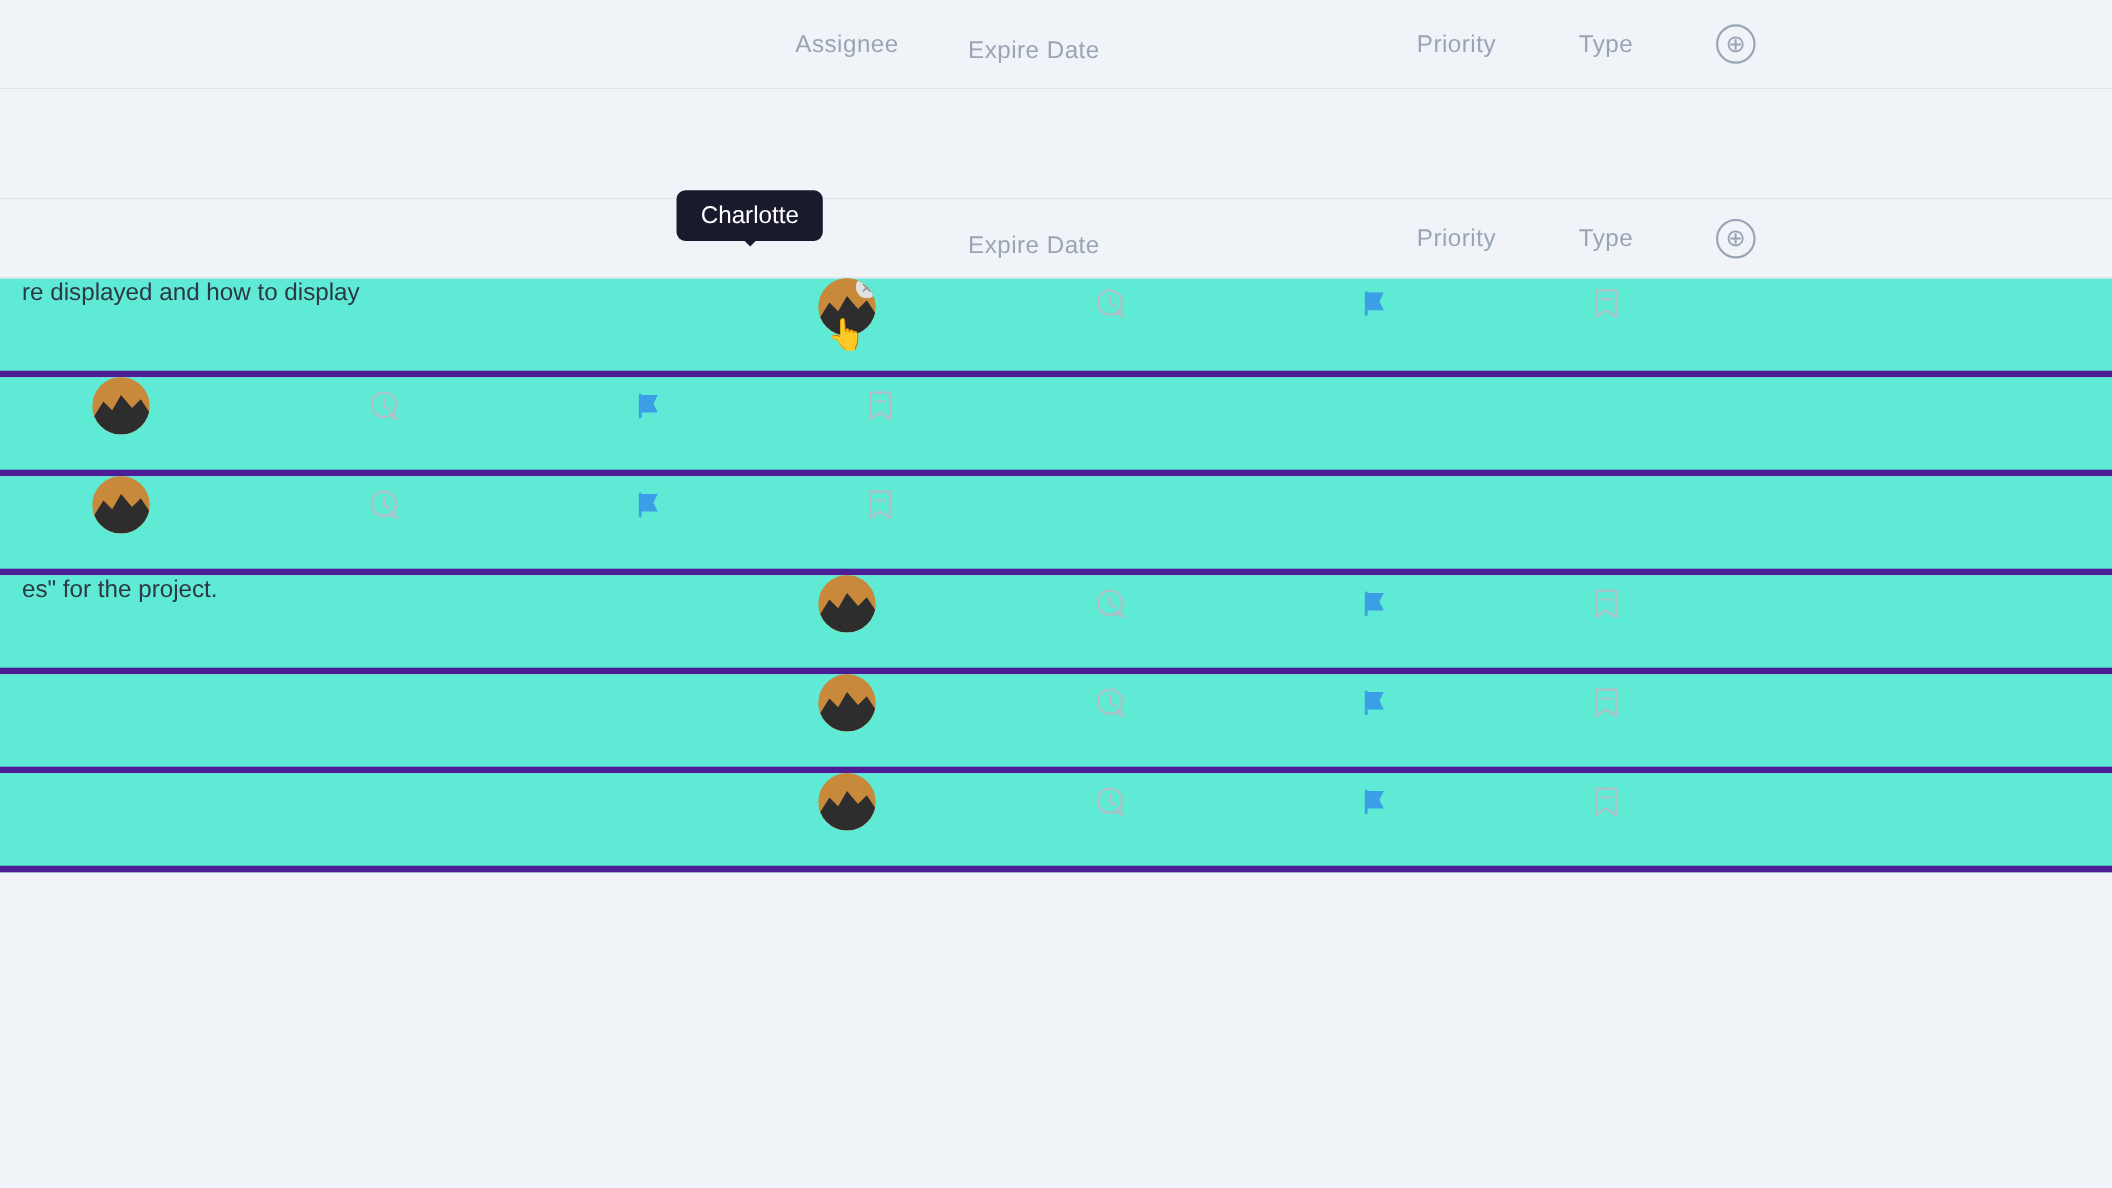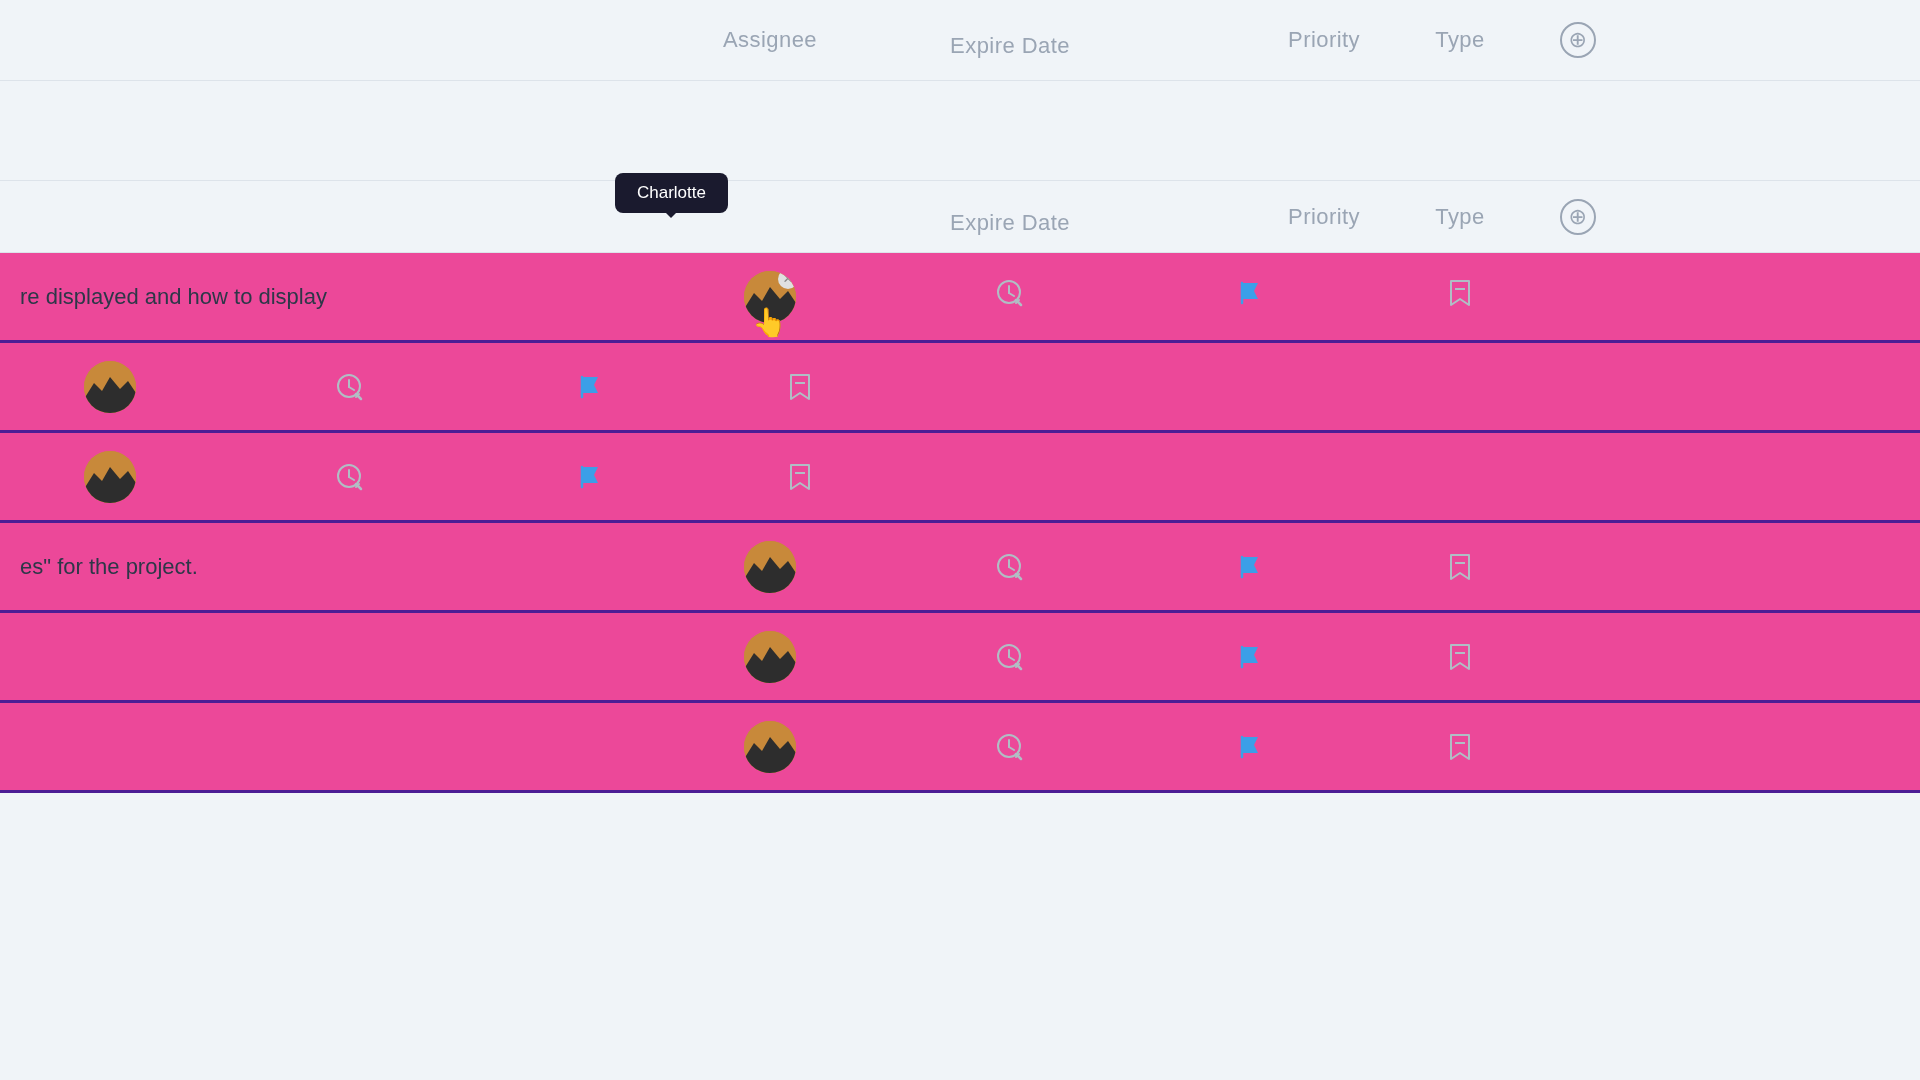--- a/index.html
+++ b/index.html
@@ -29,21 +29,21 @@
     }
 
     .col-header {
       color: #9aa5b4;
       font-size: 22px;
       font-weight: 400;
       letter-spacing: 0.02em;
     }
 
     .col-assignee { width: 220px; text-align: center; }
-    .col-expire   { width: 260px; text-align: center; margin-top: 12px; }
+    .col-expire   { width: 260px; text-align: left; margin-top: 12px; }
     .col-priority { width: 220px; text-align: right; }
     .col-type     { width: 200px; text-align: center; }
     .col-add      { width: 60px; text-align: center; }
 
     
     .divider {
       height: 1px;
       background: #dde3ea;
       margin: 0;
     }
@@ -66,44 +66,44 @@
       position: relative;
     }
 
     
     .tooltip-bubble {
       position: absolute;
       left: 615px;
       top: -8px;
       background: #1a1a2e;
       color: #ffffff;
-      font-size: 17px;
+      font-size: 22px;
       font-weight: 500;
       padding: 10px 22px;
       border-radius: 8px;
       white-space: nowrap;
       z-index: 100;
     }
     .tooltip-bubble::after {
       content: '';
       position: absolute;
       bottom: -12px;
       left: 50%;
       transform: translateX(-50%);
       border: 7px solid transparent;
       border-top-color: #1a1a2e;
     }
 
     
     .data-row {
       display: flex;
-      align-items: center;
+      align-items: flex-start;
       height: 90px;
-      background: #ec4899;
-      border-bottom: 3px solid #4c1d95;
+      background: #5eead4;
+      border-bottom: 6px solid #4c1d95;
       padding-left: 0;
     }
 
     .row-text {
       flex: 0 0 660px;
       font-size: 22px;
       color: #2d3748;
       font-weight: 400;
       padding-left: 20px;
       white-space: nowrap;

